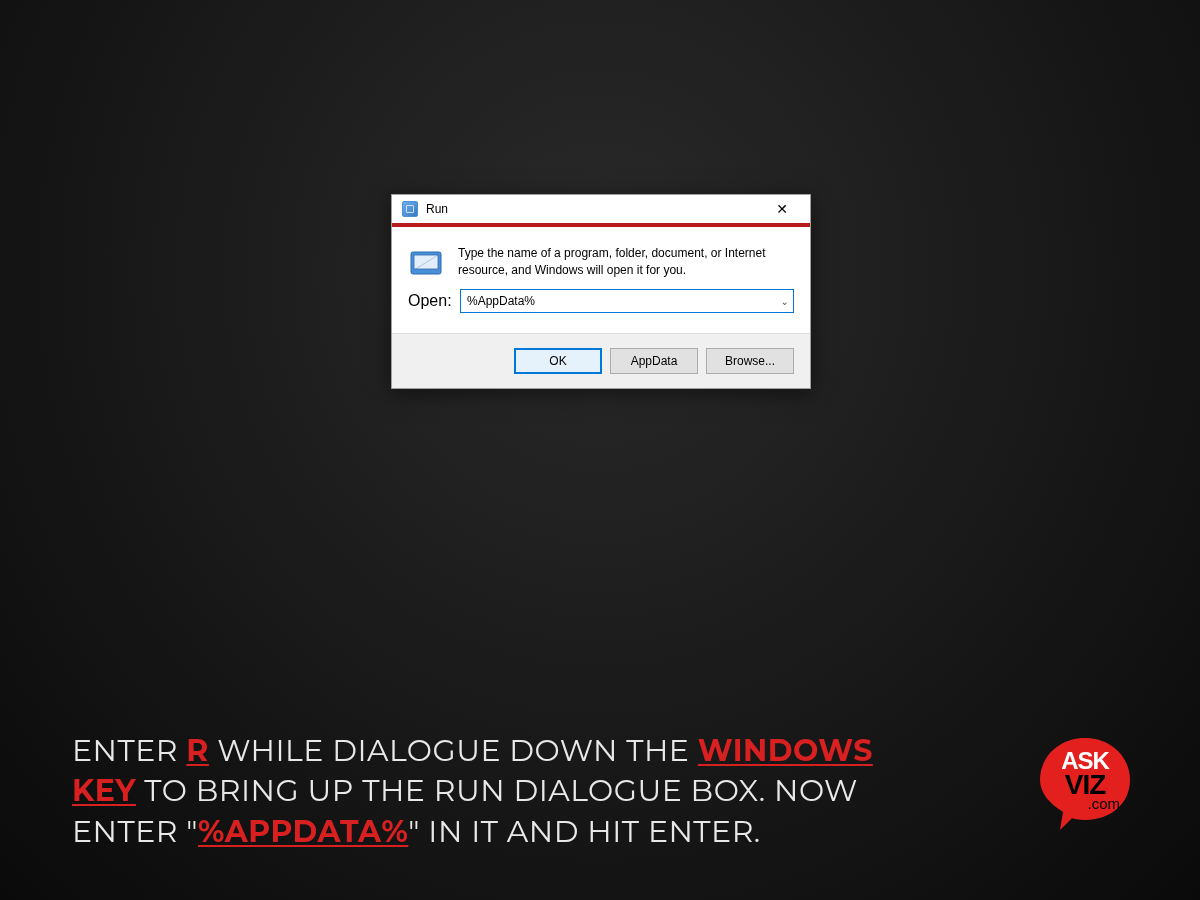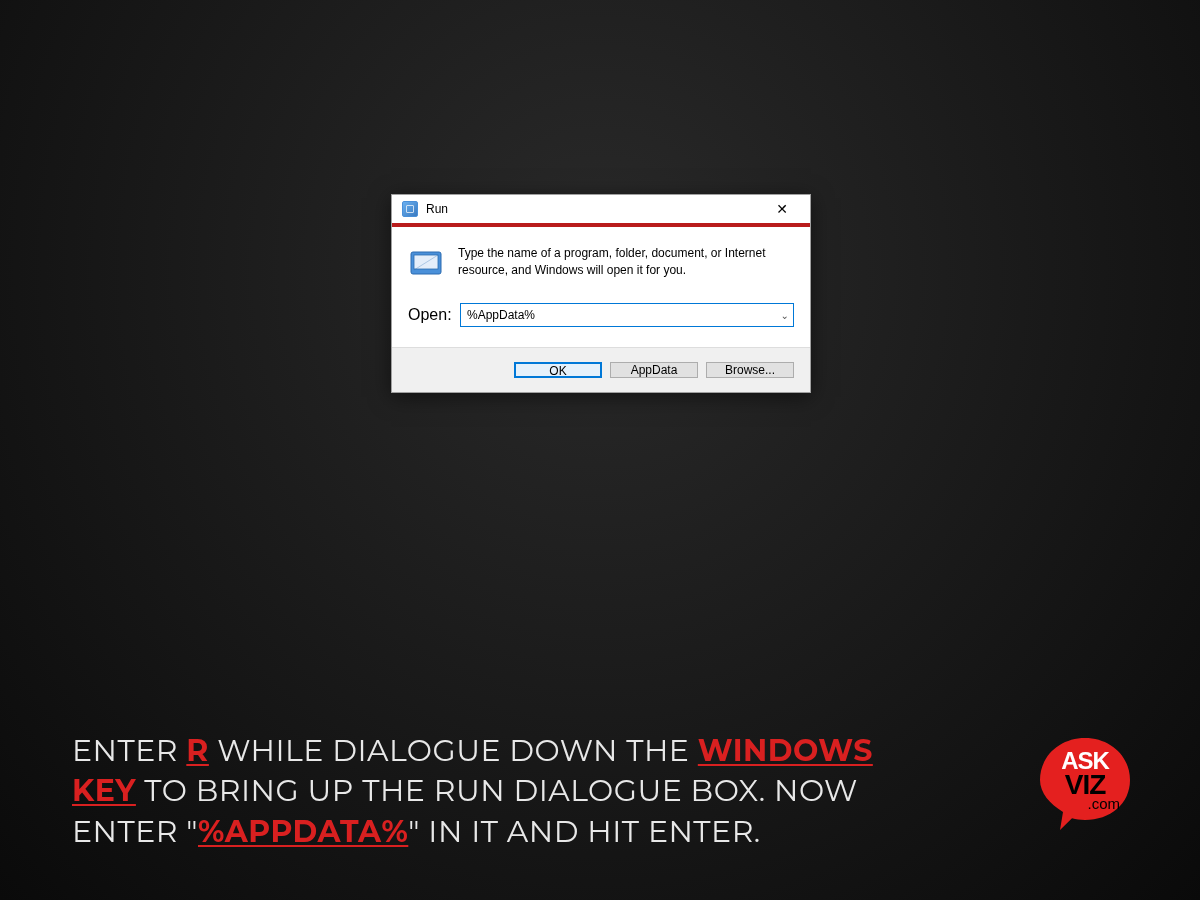--- a/index.html
+++ b/index.html
@@ -49,21 +49,21 @@
     display:flex; align-items:center; justify-content:center;
     font-size: 14px; color:#000;
     cursor: pointer;
   }
 
   .run-body {
     padding: 18px 16px 20px 16px;
     background: #fff;
     display: flex;
     flex-direction: column;
-    gap: 22px;
+    gap: 8px;
   }
   .desc-row { display:flex; gap:14px; align-items:flex-start; }
   .run-big-icon {
     width: 36px; height: 36px;
     flex-shrink:0;
     position: relative;
   }
   .run-big-icon svg { width:100%; height:100%; }
   .desc-text { font-size: 12px; color: #000; line-height: 1.4; max-width: 320px; }
 
@@ -94,21 +94,21 @@
   .run-footer {
     background: #f0f0f0;
     border-top: 1px solid #ddd;
     padding: 14px 16px;
     display:flex;
     justify-content:flex-end;
     gap: 8px;
   }
   .win-btn {
     min-width: 88px;
-    height: 16px;
+    height: 26px;
     border: 1px solid #adadad;
     background: #e1e1e1;
     font-size: 12px;
     color:#000;
     cursor:pointer;
   }
   .win-btn.default {
     border: 2px solid #0078d7;
     background: #e5f1fb;
   }

